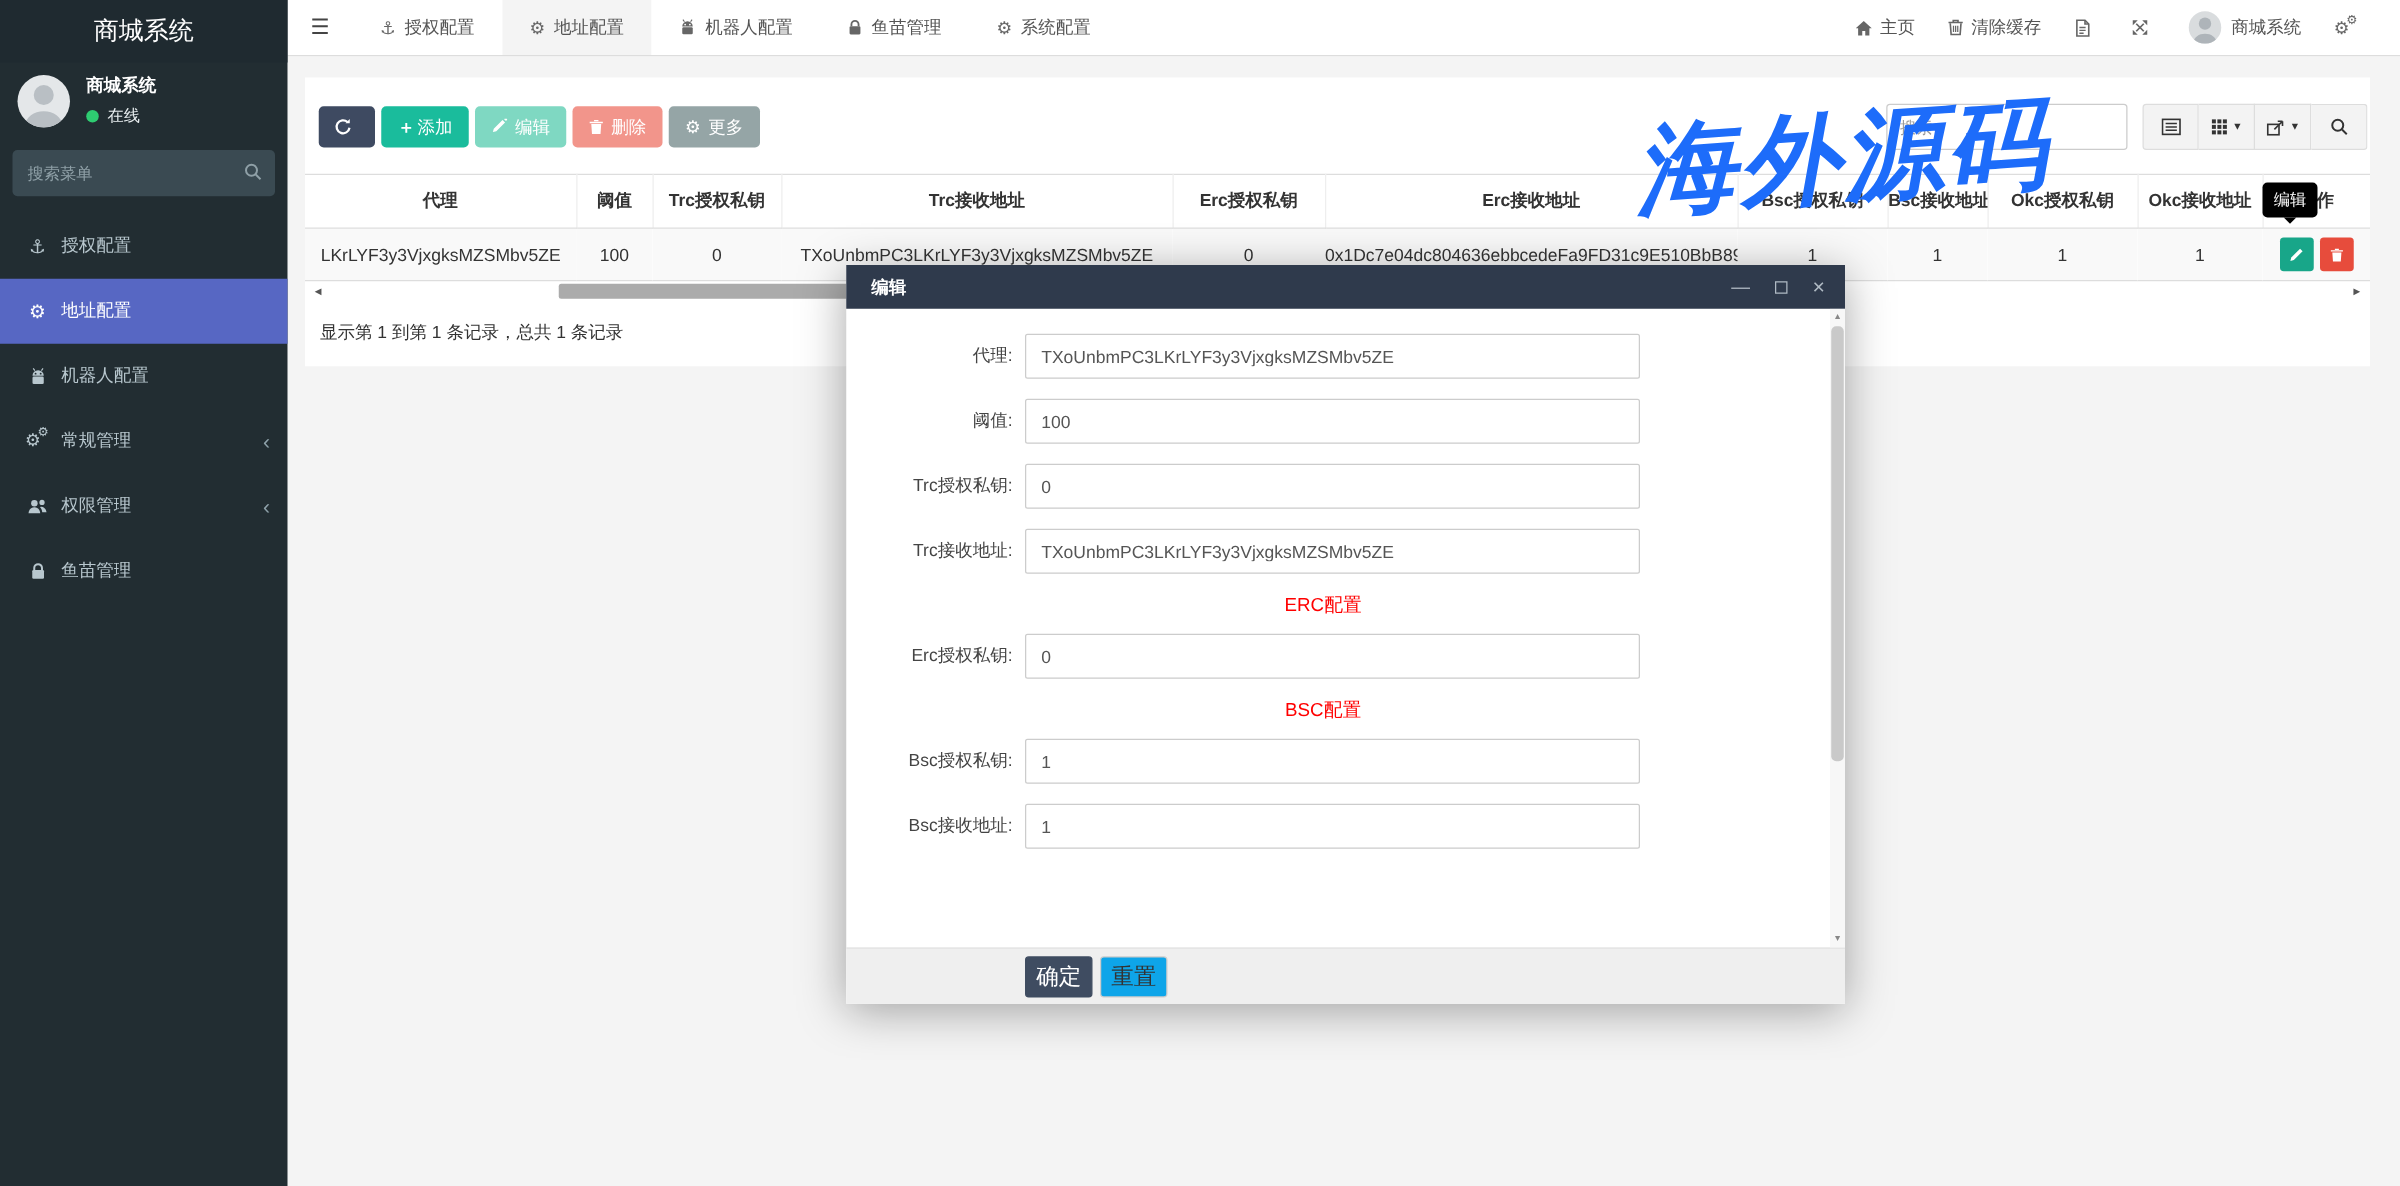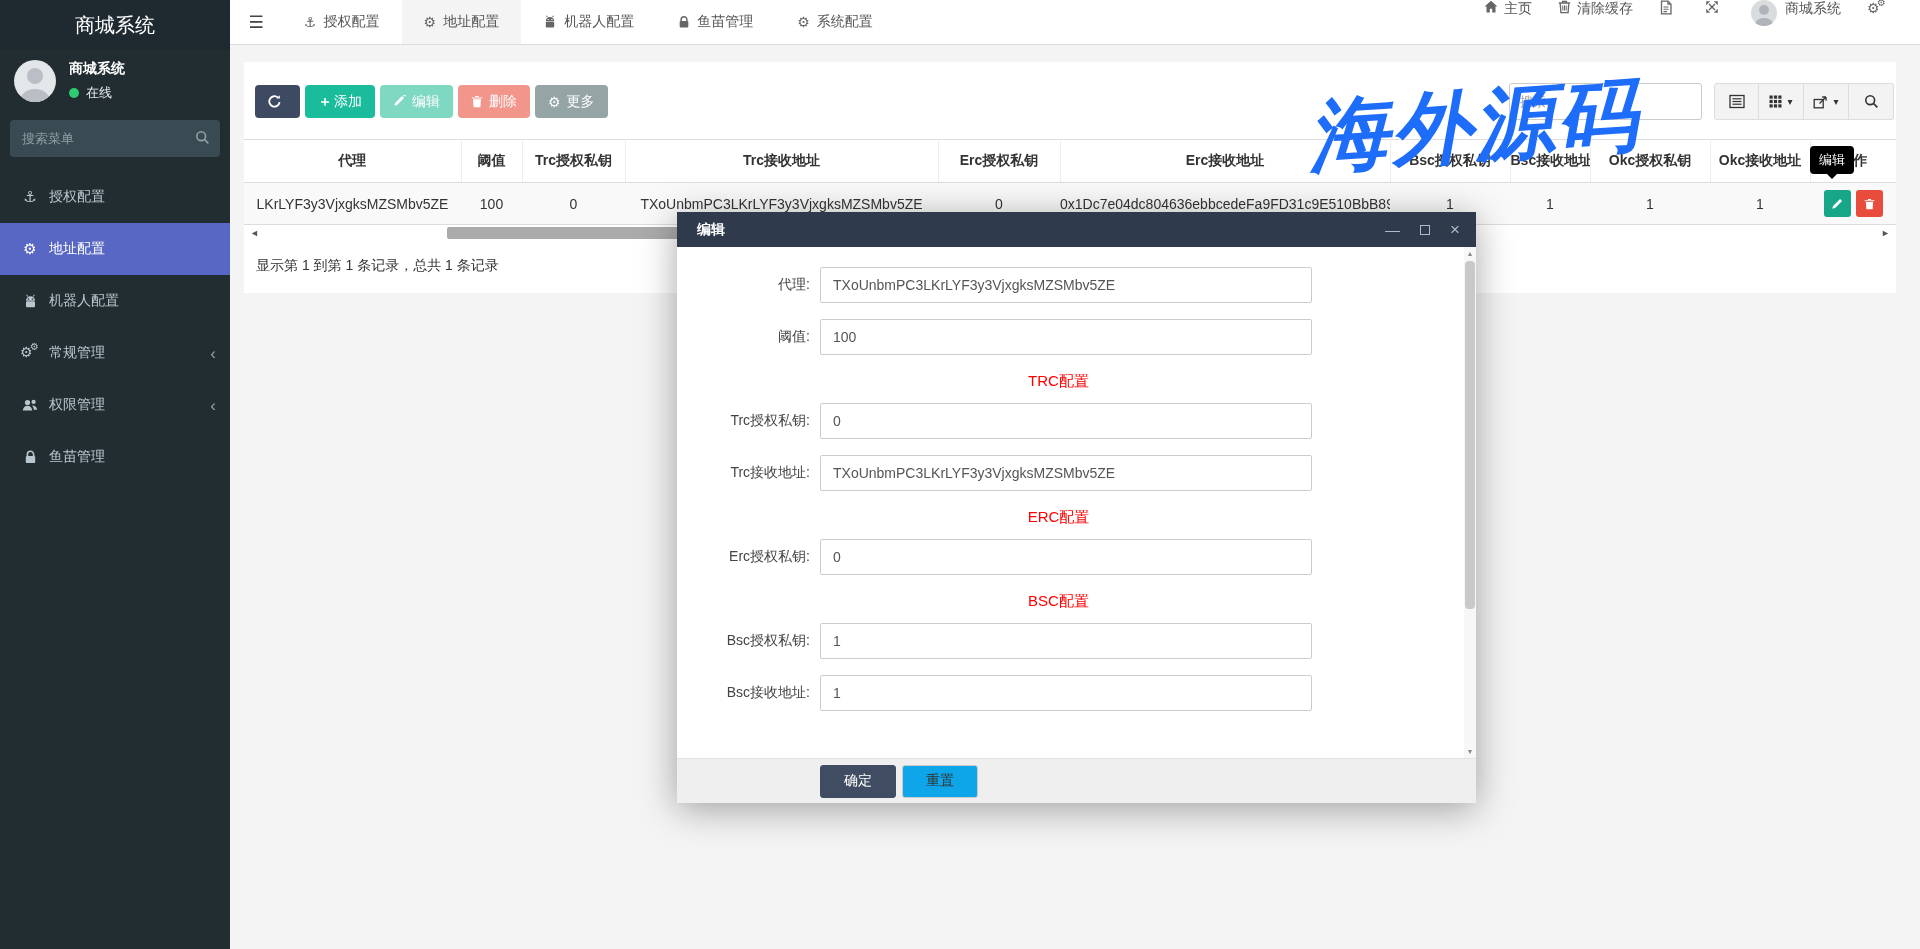--- a/index.html
+++ b/index.html
@@ -39,21 +39,21 @@
   .cogs-wrap .g2 { position:absolute; left:10px; top:-3px; font-size:10px; }
 
   
   .navbar { position:absolute; left:230px; top:0; width:1690px; height:45px; background:#fff; border-bottom:1px solid #ddd; z-index:2; display:flex; align-items:stretch; }
   .hamburger { width:52px; display:flex; align-items:center; justify-content:center; color:#444; font-size:17px; cursor:pointer; }
   .nav-tabs { display:flex; align-items:stretch; }
   .nav-tab { display:flex; align-items:center; padding:0 22px; color:#555; font-size:14px; cursor:pointer; white-space:nowrap; }
   .nav-tab .tab-icon { margin-right:7px; color:#666; font-size:14px; display:flex; }
   .nav-tab.active { background:#f4f4f4; }
   .nav-right { margin-left:auto; display:flex; align-items:center; padding-right:14px; }
-  .nav-link { display:flex; align-items:flex-start; color:#555; padding:0 13px; cursor:pointer; font-size:14px; height:100%; }
+  .nav-link { display:flex; align-items:center; color:#555; padding:0 13px; cursor:pointer; font-size:14px; height:100%; }
   .nav-link .nl-icon { margin-right:6px; color:#666; display:flex; }
   .nav-user-avatar { width:26px; height:26px; border-radius:50%; background:#d9dcde; overflow:hidden; margin-right:8px; flex:none; }
 
   
   .content { position:absolute; left:230px; top:45px; width:1690px; height:904px; background:#f4f4f4; }
   .card { position:absolute; left:14px; top:17px; width:1652px; background:#fff; padding:21px 0 18px; z-index:1; }
   .toolbar { display:flex; align-items:center; padding:0 2px 0 11px; }
   .btn { height:33px; border:none; border-radius:4px; color:#fff; font-size:14px; display:flex; align-items:center; padding:0 13px; margin-right:5px; cursor:pointer; font-family:inherit; }
   .btn .b-icon { margin-right:6px; display:flex; align-items:center; }
   .btn-refresh { background:#3e4a61; padding:0 12px; }
@@ -114,21 +114,21 @@
   .field-row { display:flex; align-items:center; margin-bottom:16px; }
   .field-label { width:133px; text-align:right; font-size:14px; color:#444; flex:none; }
   .field-row input { margin-left:10px; width:492px; height:36px; border:1px solid #ccc; border-radius:2px;
     padding:0 12px; font-size:14px; color:#555; outline:none; font-family:inherit; background:#fff; }
   .section-row { height:20px; line-height:20px; text-align:center; color:#f00; font-size:15px; margin-bottom:12px; }
   .modal-vscroll { position:absolute; right:0; top:0; width:12px; height:511px; background:#f7f7f7; }
   .vs-arrow { position:absolute; left:0; width:12px; text-align:center; font-size:7px; color:#888; }
   .vs-up { top:3px; } .vs-down { bottom:3px; }
   .vs-thumb { position:absolute; left:1px; top:14px; width:10px; height:348px; background:#c9c9c9; border-radius:4px; }
   .modal-footer { height:45px; background:#efefef; display:flex; align-items:center; padding-left:143px; border-top:1px solid #e2e2e2; }
-  .mf-btn { height:33px; padding:0 23px; border-radius:3px; font-size:14px; cursor:pointer; font-family:inherit; }
+  .mf-btn { height:33px; padding:0 8px; border-radius:3px; font-size:18px; cursor:pointer; font-family:inherit; }
   .mf-ok { background:#3f4c61; color:#fff; border:1px solid #3f4c61; margin-right:6px; }
   .mf-reset { background:#0ea5e9; color:#333; border:1px solid #ccc; }
 </style>
 </head>
 <body>
 
 <div class="screen">
 
   <div class="sidebar">
     <div class="sidebar-title">商城系统</div>
@@ -477,21 +477,20 @@
 
     <div class="modal-body">
       <div class="field-row">
         <span class="field-label">代理:</span>
         <input type="text" value="TXoUnbmPC3LKrLYF3y3VjxgksMZSMbv5ZE" style="">
       </div>
       <div class="field-row">
         <span class="field-label">阈值:</span>
         <input type="text" value="100" style="">
       </div>
-      <div class="section-row">TRC配置</div>
       <div class="field-row">
         <span class="field-label">Trc授权私钥:</span>
         <input type="text" value="0" style="">
       </div>
       <div class="field-row">
         <span class="field-label">Trc接收地址:</span>
         <input type="text" value="TXoUnbmPC3LKrLYF3y3VjxgksMZSMbv5ZE" style="">
       </div>
       <div class="section-row">ERC配置</div>
       <div class="field-row">

